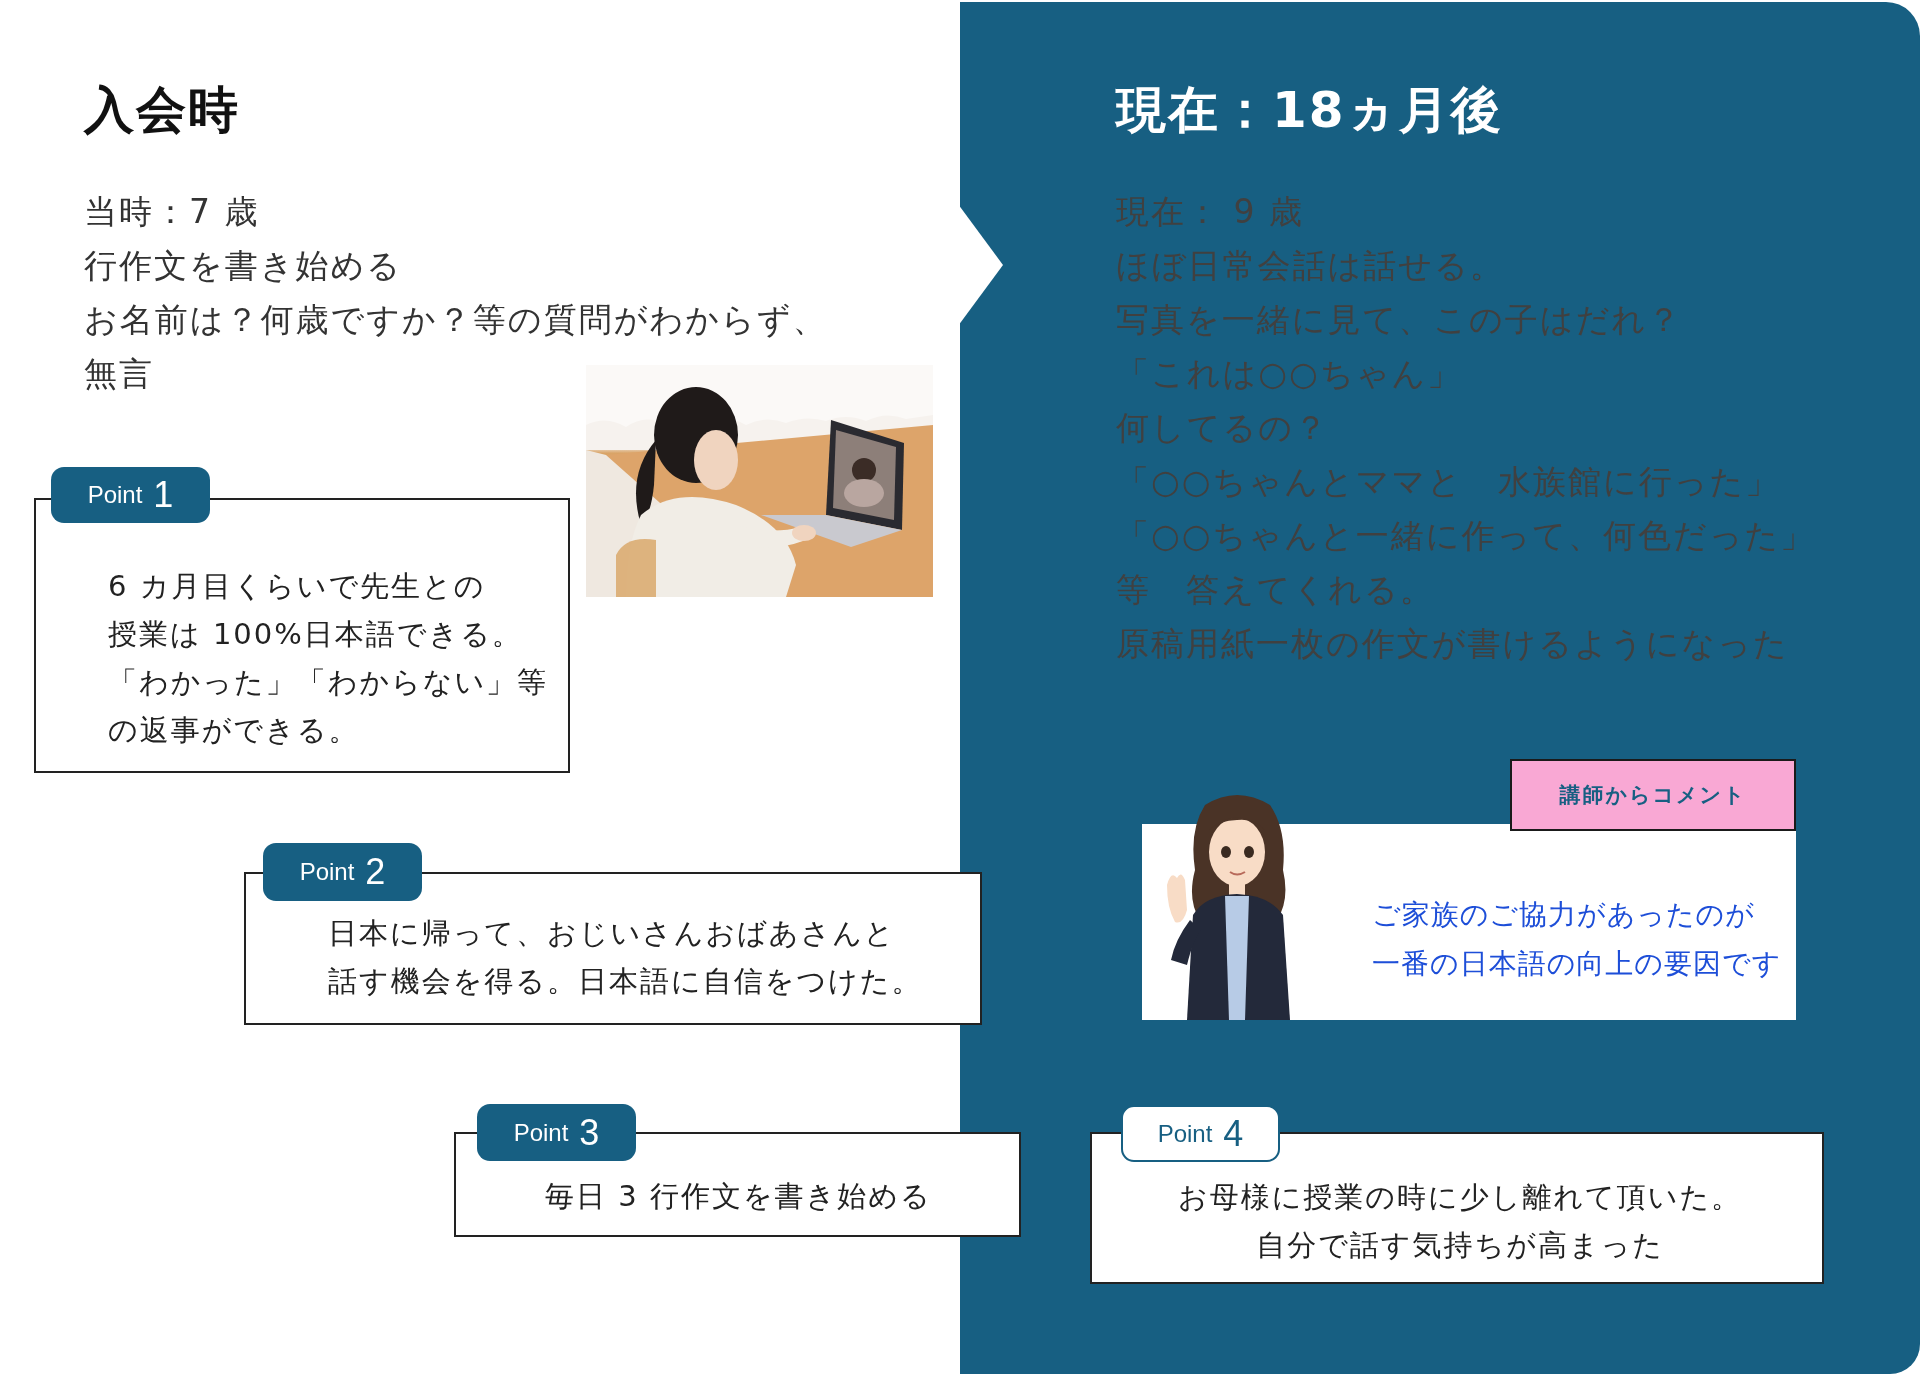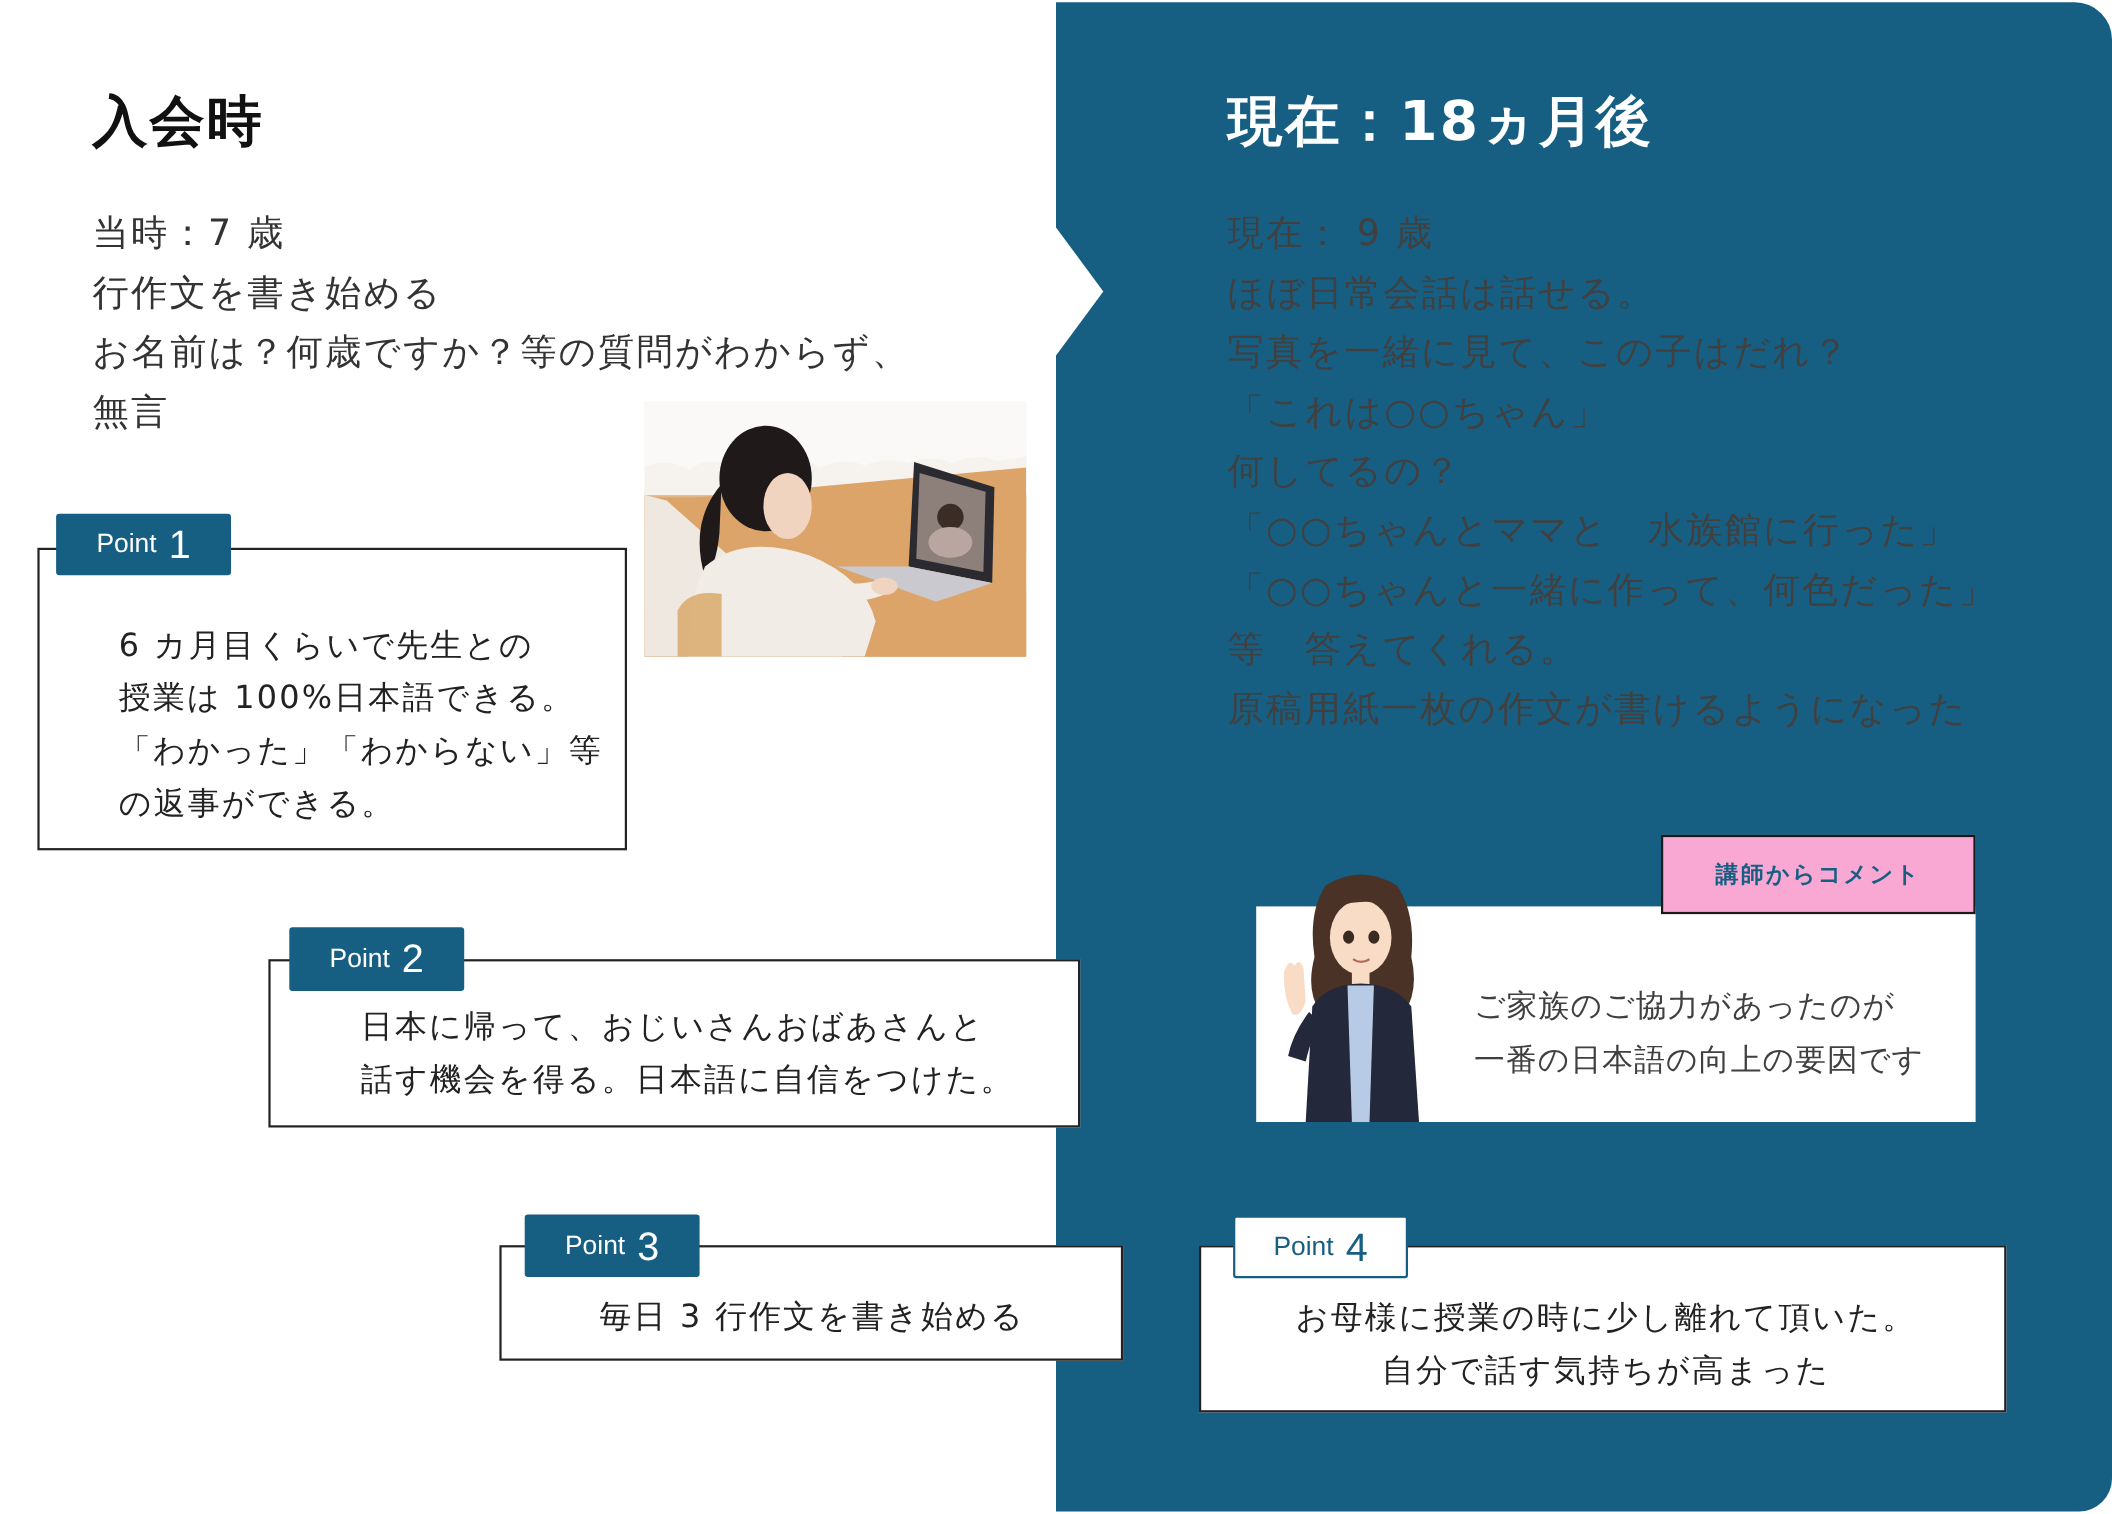--- a/index.html
+++ b/index.html
@@ -23,34 +23,34 @@
 
   .photo {
     position: absolute; left: 586px; top: 365px; width: 347px; height: 232px; overflow: hidden;
     background: linear-gradient(180deg, #f7f3ef 0%, #f2ece6 35%, #d9a467 38%, #e0ad72 70%, #cf9a5e 100%);
   }
 
   .point-box { position: absolute; background: #ffffff; border: 2px solid #222222; }
   .point-text { position: absolute; font-size: 29px; line-height: 48px; letter-spacing: 2px; color: #222222; white-space: nowrap; }
 
   .tab {
-    position: absolute; background: #175f82; color: #ffffff; border-radius: 3px;
+    position: absolute; background: #175f82; color: #ffffff; border-radius: 13px;
     display: flex; align-items: center; justify-content: center; gap: 11px;
   }
   .tab .tab-word { font-size: 24px; font-family: "Liberation Sans", sans-serif; }
   .tab .tab-num { font-size: 36px; font-family: "Liberation Sans", sans-serif; }
   .tab.outline { background: #ffffff; color: #175f82; border: 2px solid #175f82; }
 
   .comment-box { position: absolute; left: 1142px; top: 824px; width: 654px; height: 196px; background: #ffffff; }
   .comment-label {
     position: absolute; left: 1510px; top: 759px; width: 286px; height: 72px;
     background: #f9a8d4; border: 2px solid #1a1a1a; color: #175f82;
     font-weight: bold; font-size: 21px; display: flex; align-items: center; justify-content: center; letter-spacing: 2px;
   }
-  .comment-text { position: absolute; left: 1340px; top: 890px; font-size: 28px; line-height: 49px; color: #404040; letter-spacing: 1px; white-space: nowrap; }
+  .comment-text { position: absolute; left: 1372px; top: 890px; font-size: 28px; line-height: 49px; color: #1d4ed8; letter-spacing: 1px; white-space: nowrap; }
   .teacher { position: absolute; left: 1165px; top: 790px; width: 145px; height: 230px; }
 </style>
 </head>
 <body>
 
 <div class="blue-panel"></div>
 <svg class="notch" viewBox="0 0 48 122">
   <polygon points="0,0 45,61 0,122" fill="#ffffff"></polygon>
 </svg>
 

